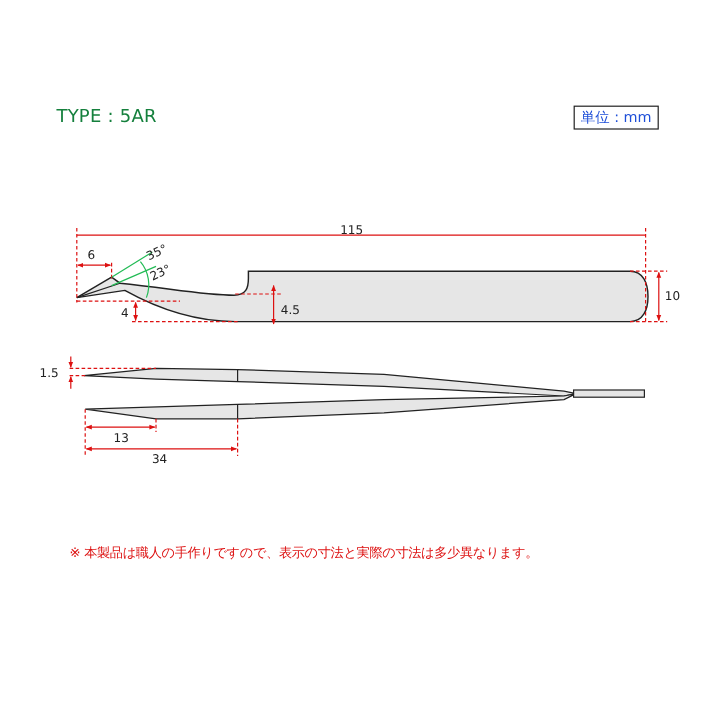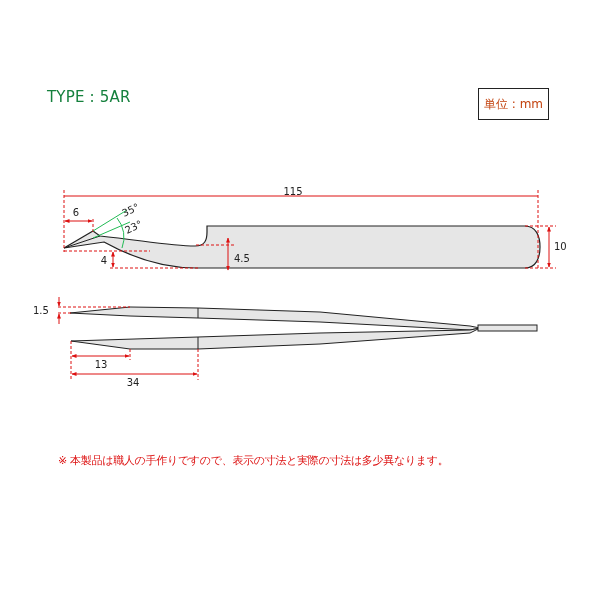--- a/index.html
+++ b/index.html
@@ -20,24 +20,24 @@
       top: 88px;
       font-size: 15px;
       color: #15803d;
       letter-spacing: 0.2px;
     }
     .unit-box {
       position: absolute;
       left: 478px;
       top: 88px;
       width: 71px;
-      height: 32px;
+      height: 20px;
       border: 1px solid #222222;
       font-size: 12px;
-      color: #c2410c;
+      color: #1d4ed8;
       display: flex;
       align-items: center;
       justify-content: center;
       box-sizing: border-box;
     }
     svg.drawing {
       position: absolute;
       left: 0;
       top: 0;
     }

